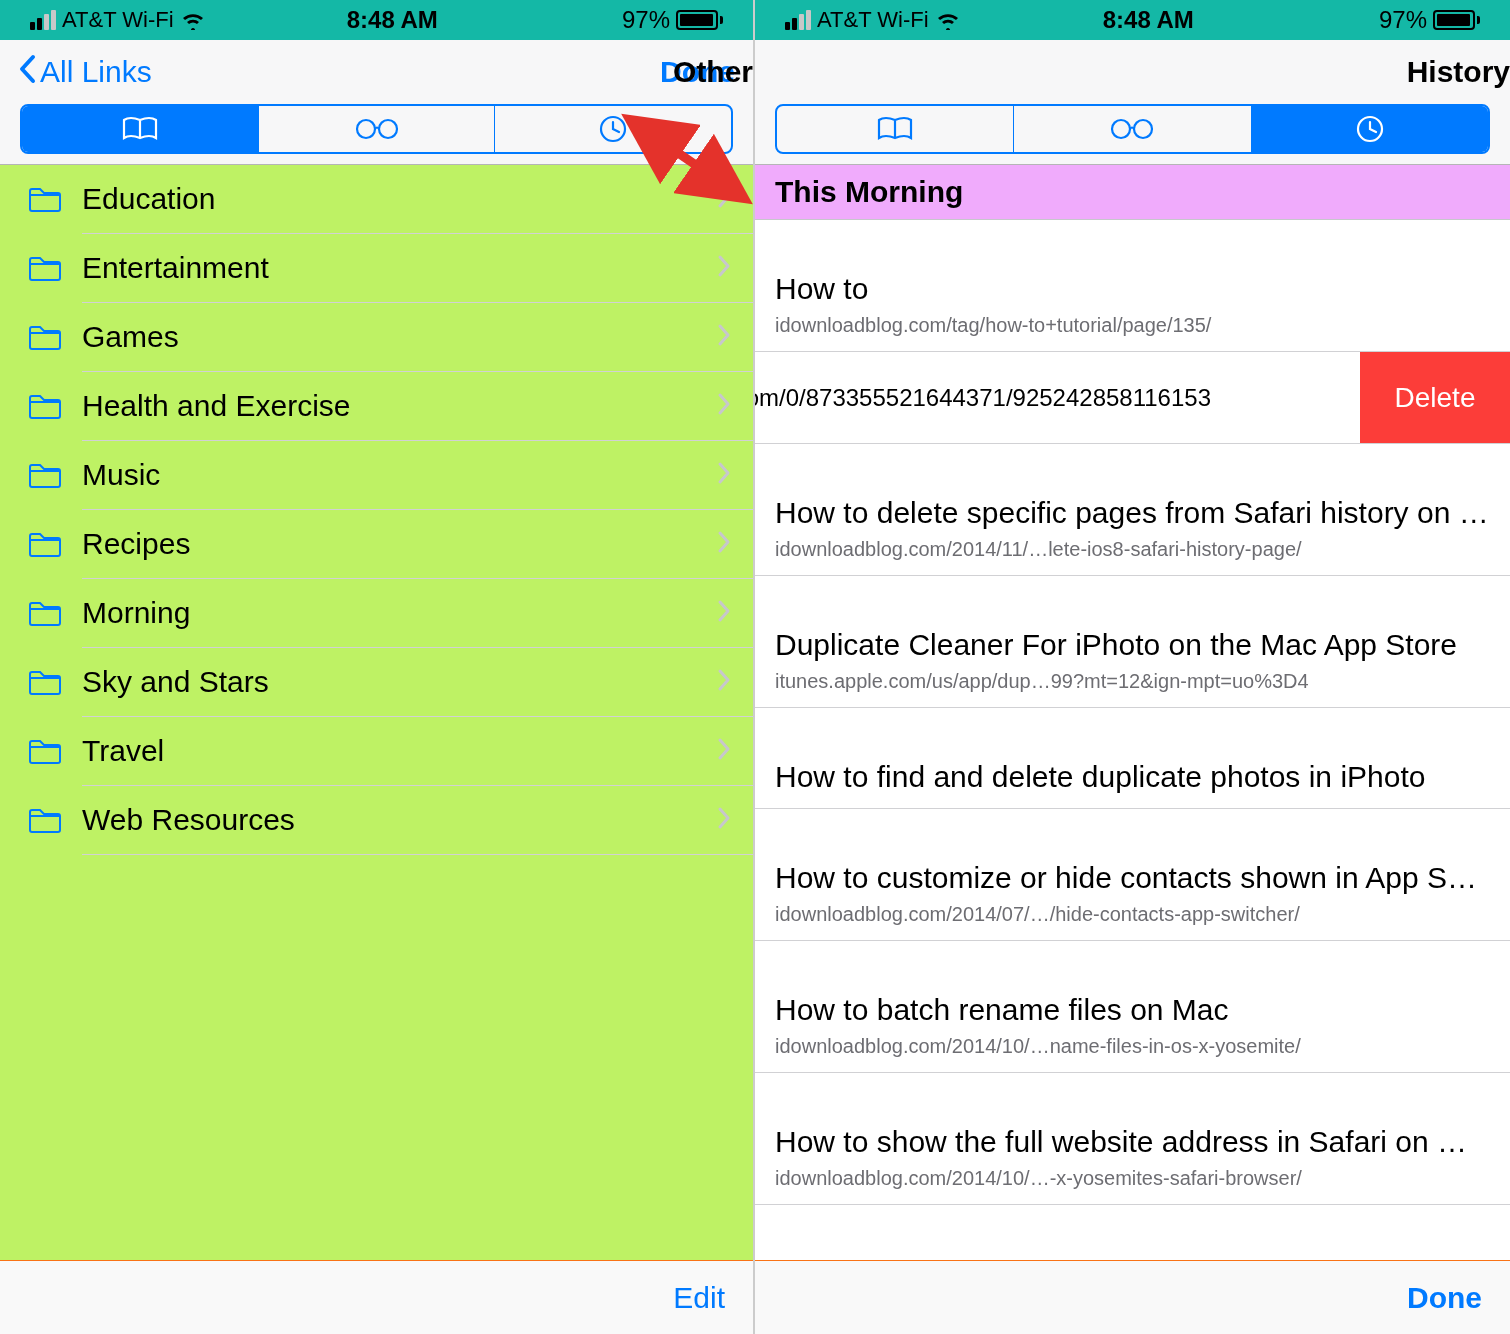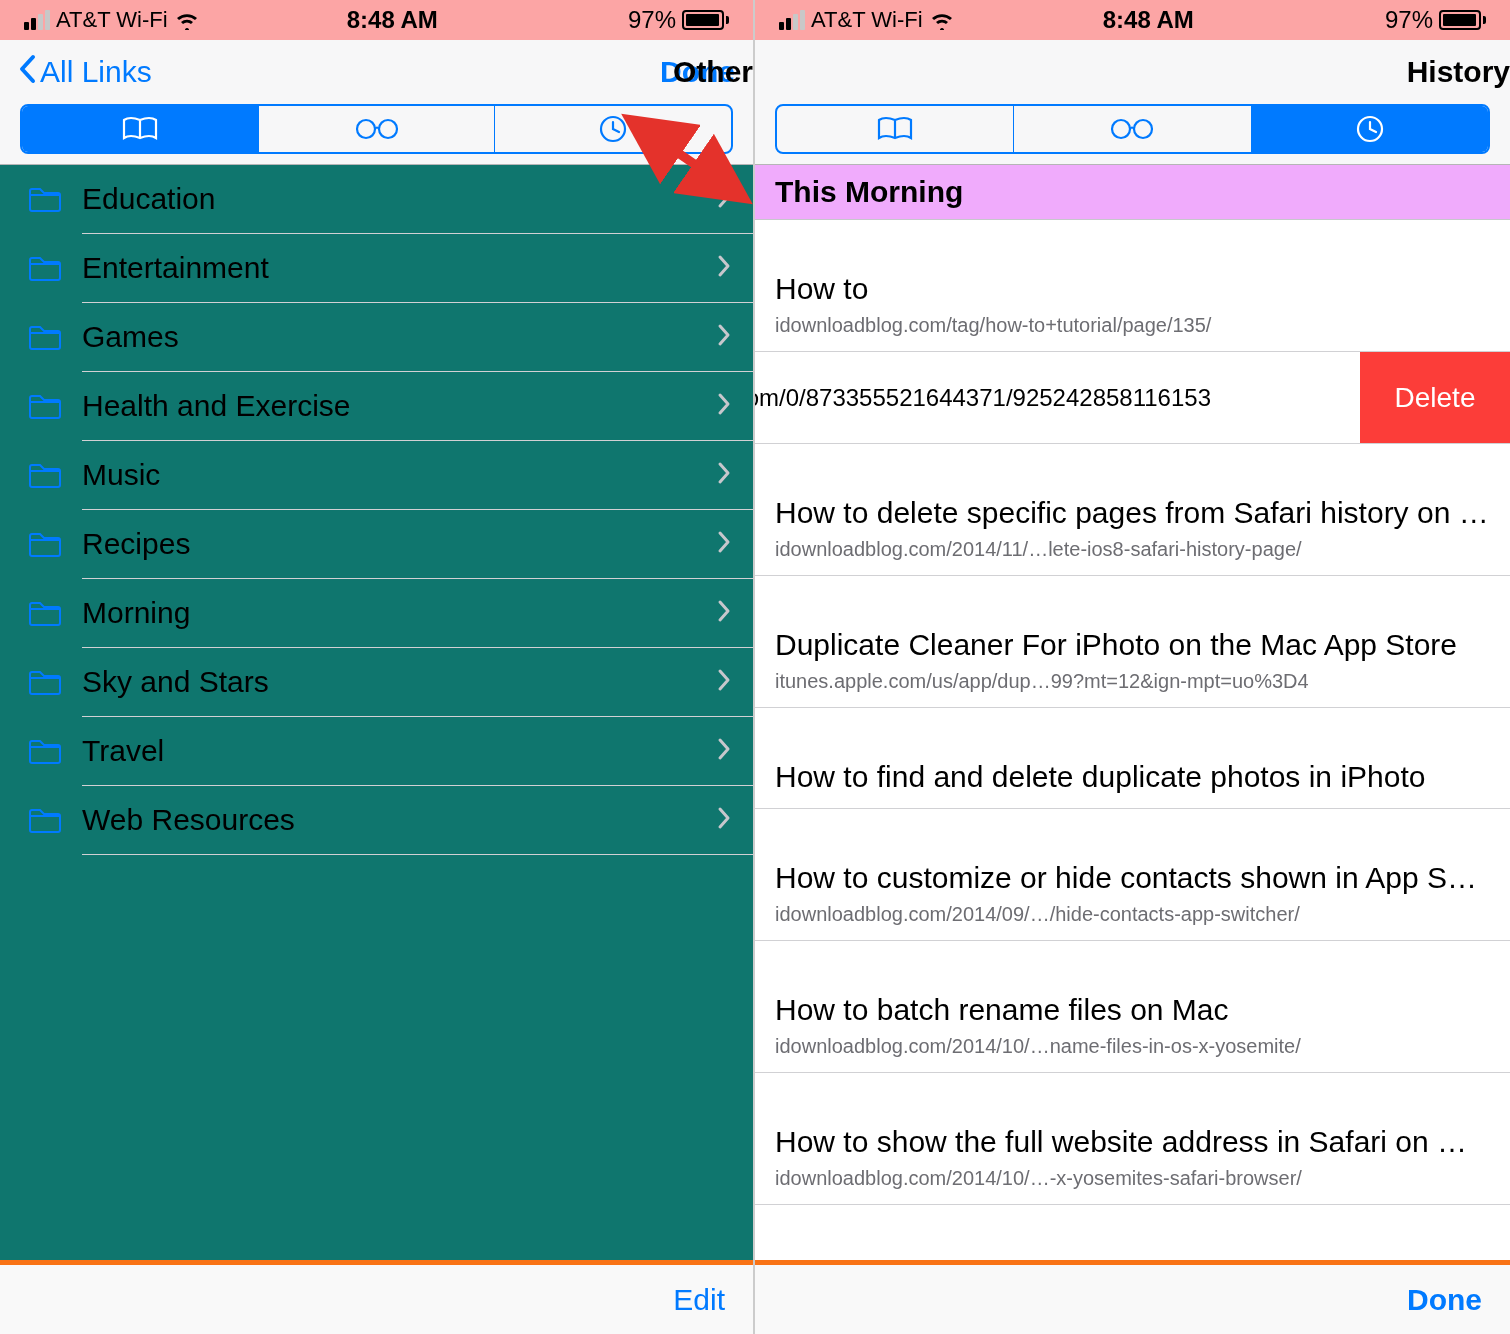--- a/index.html
+++ b/index.html
@@ -20,22 +20,22 @@
     position: relative;
   }
   .phone-left { border-right: 2px solid #ccc; }
 
   
   .status-bar {
     height: 40px;
     display: flex;
     align-items: center;
     justify-content: space-between;
-    padding: 0 24px;
-    background: #fca5a5;
+    padding: 0 30px;
+    background: #14b8a6;
     font-size: 24px;
     font-weight: 500;
   }
   .status-left { display: flex; align-items: center; gap: 6px; }
   .signal-bars { display: flex; align-items: flex-end; gap: 2px; }
   .signal-bars span { width: 5px; background: #c8c8c8; border-radius: 1px; }
   .signal-bars span.on { background: #000; }
   .sb1 { height: 8px; }
   .sb2 { height: 12px; }
   .sb3 { height: 16px; }
@@ -79,37 +79,37 @@
   }
   .seg-item {
     flex: 1; display: flex; align-items: center; justify-content: center;
     color: #007aff; cursor: pointer; border-right: 1px solid #007aff;
   }
   .seg-item:last-child { border-right: none; }
   .seg-item.selected { background: #007aff; color: #fff; }
   .seg-item svg { display: block; }
 
   
-  .folder-list { flex: 1; overflow: hidden; background: #0f766e; }
+  .folder-list { flex: 1; overflow: hidden; background: #bef264; }
   .folder-row {
     display: flex; align-items: center; height: 68px; padding: 0 22px 0 28px; cursor: pointer;
   }
   .folder-icon { width: 36px; display: flex; align-items: center; }
   .folder-icon svg { display: block; }
   .folder-label-wrap {
     flex: 1; display: flex; align-items: center; justify-content: space-between;
     height: 100%; margin-left: 18px;
   }
   .folder-label { font-size: 30px; }
   .chevron-right { color: #c7c7cc; }
   .folder-divider { height: 1px; background: #d1d1d4; margin-left: 82px; }
 
   
   .toolbar {
-    height: 74px; background: #f9f9f9; border-top: 5px solid #f97316;
+    height: 74px; background: #f9f9f9; border-top: 1px solid #f97316;
     display: flex; align-items: center; justify-content: flex-end; padding: 0 28px;
   }
   .toolbar-btn { color: #007aff; font-size: 30px; cursor: pointer; }
   .toolbar-btn.bold { font-weight: 600; }
 
   
   .section-header {
     background: #f0abfc; padding: 10px 34px 10px 20px; font-size: 30px; font-weight: 700;
     border-bottom: 1px solid #c7c7cc;
   }
@@ -457,21 +457,21 @@
         </div>
         <div class="history-row">
           <div class="history-title">Duplicate Cleaner For iPhoto on the Mac App Store</div>
           <div class="history-url">itunes.apple.com/us/app/dup…99?mt=12&amp;ign-mpt=uo%3D4</div>
         </div>
         <div class="history-row">
           <div class="history-title">How to find and delete duplicate photos in iPhoto</div>
         </div>
         <div class="history-row">
           <div class="history-title">How to customize or hide contacts shown in App Switcher</div>
-          <div class="history-url">idownloadblog.com/2014/09/…/hide-contacts-app-switcher/</div>
+          <div class="history-url">idownloadblog.com/2014/07/…/hide-contacts-app-switcher/</div>
         </div>
         <div class="history-row">
           <div class="history-title">How to batch rename files on Mac</div>
           <div class="history-url">idownloadblog.com/2014/10/…name-files-in-os-x-yosemite/</div>
         </div>
         <div class="history-row">
           <div class="history-title">How to show the full website address in Safari on Mac</div>
           <div class="history-url">idownloadblog.com/2014/10/…-x-yosemites-safari-browser/</div>
         </div>
         <div class="history-row partial">

